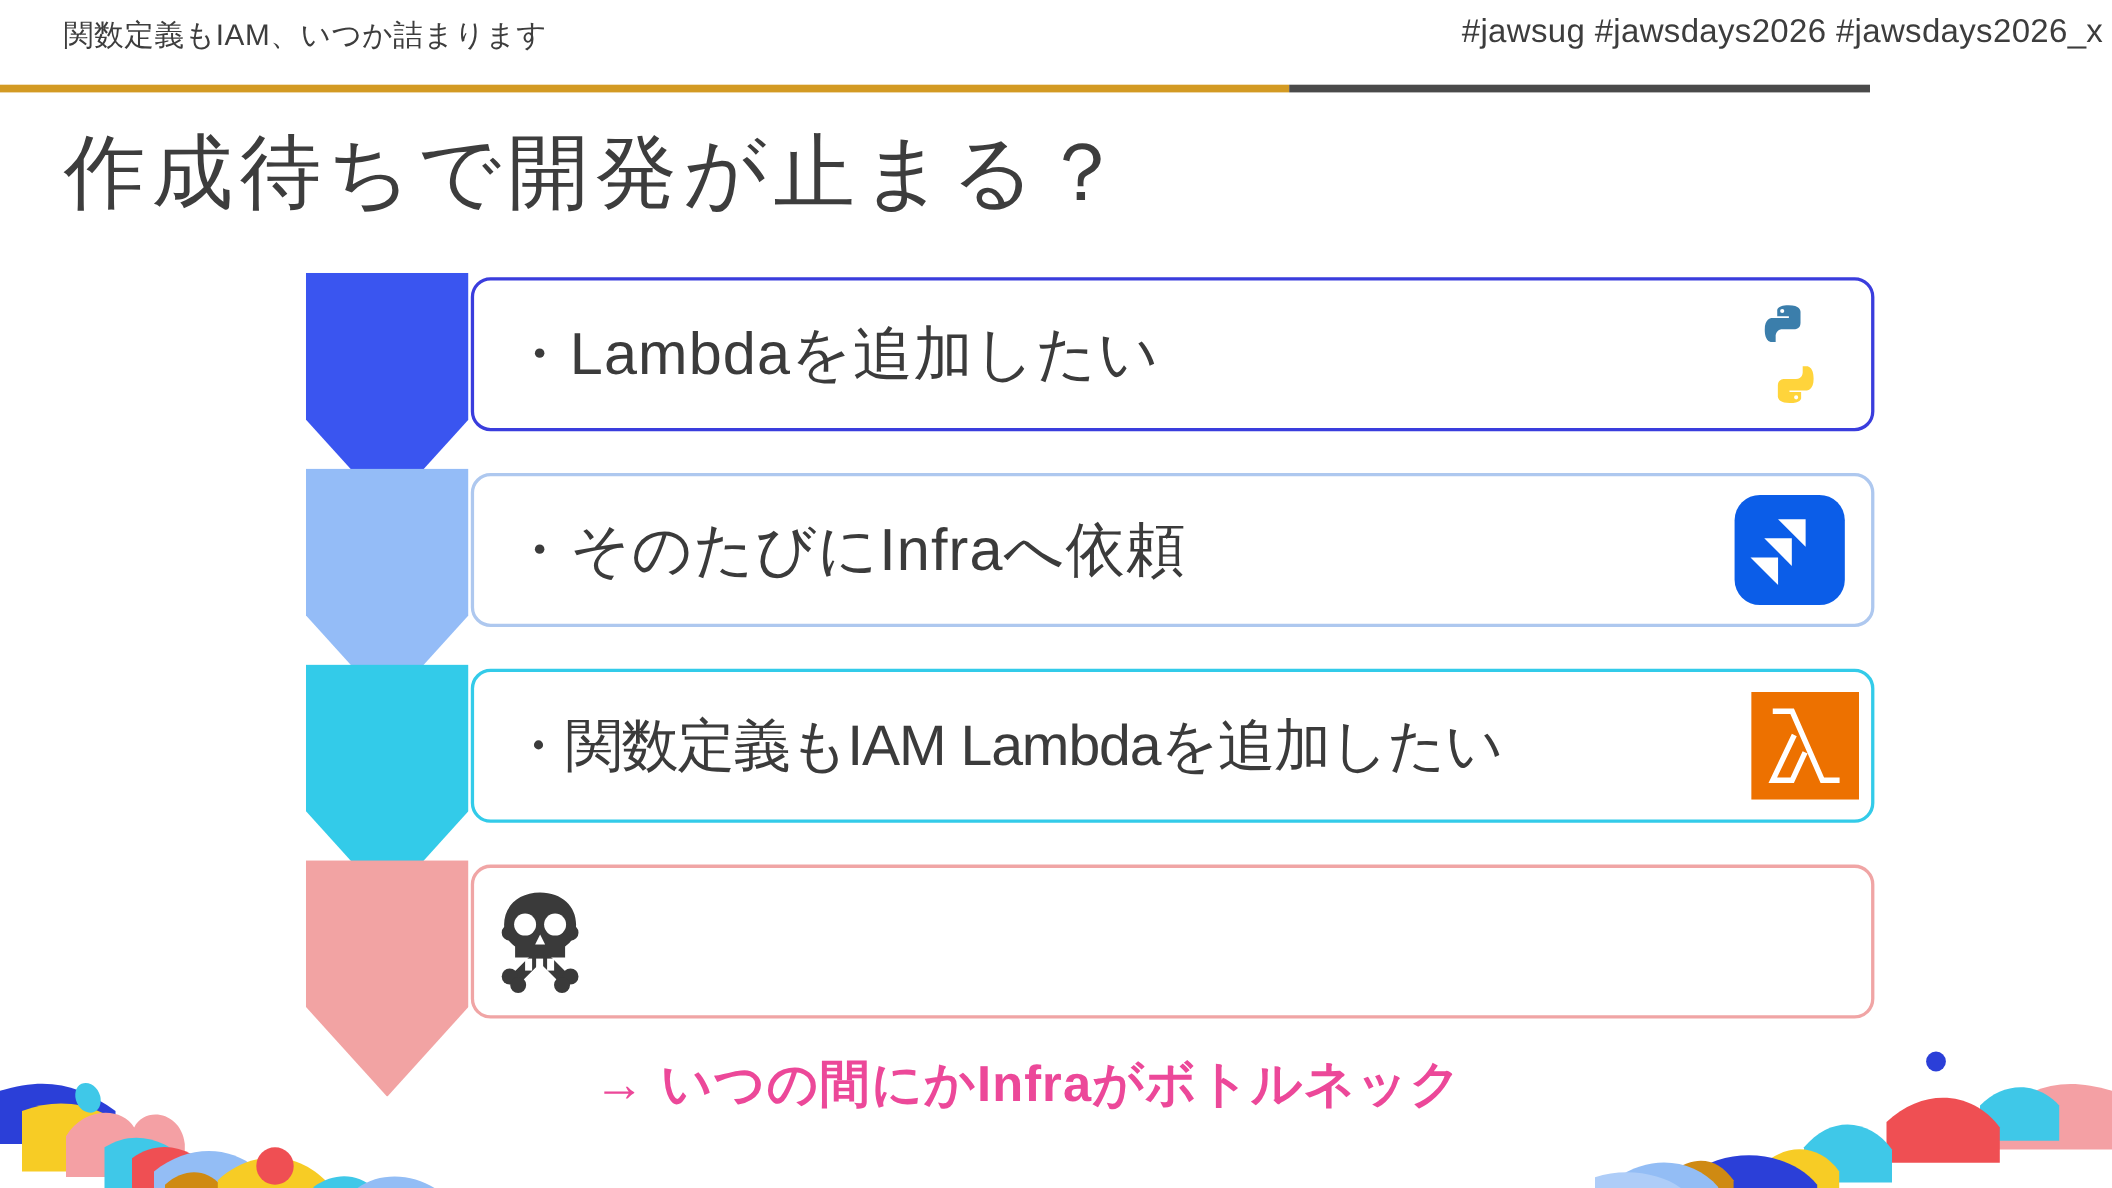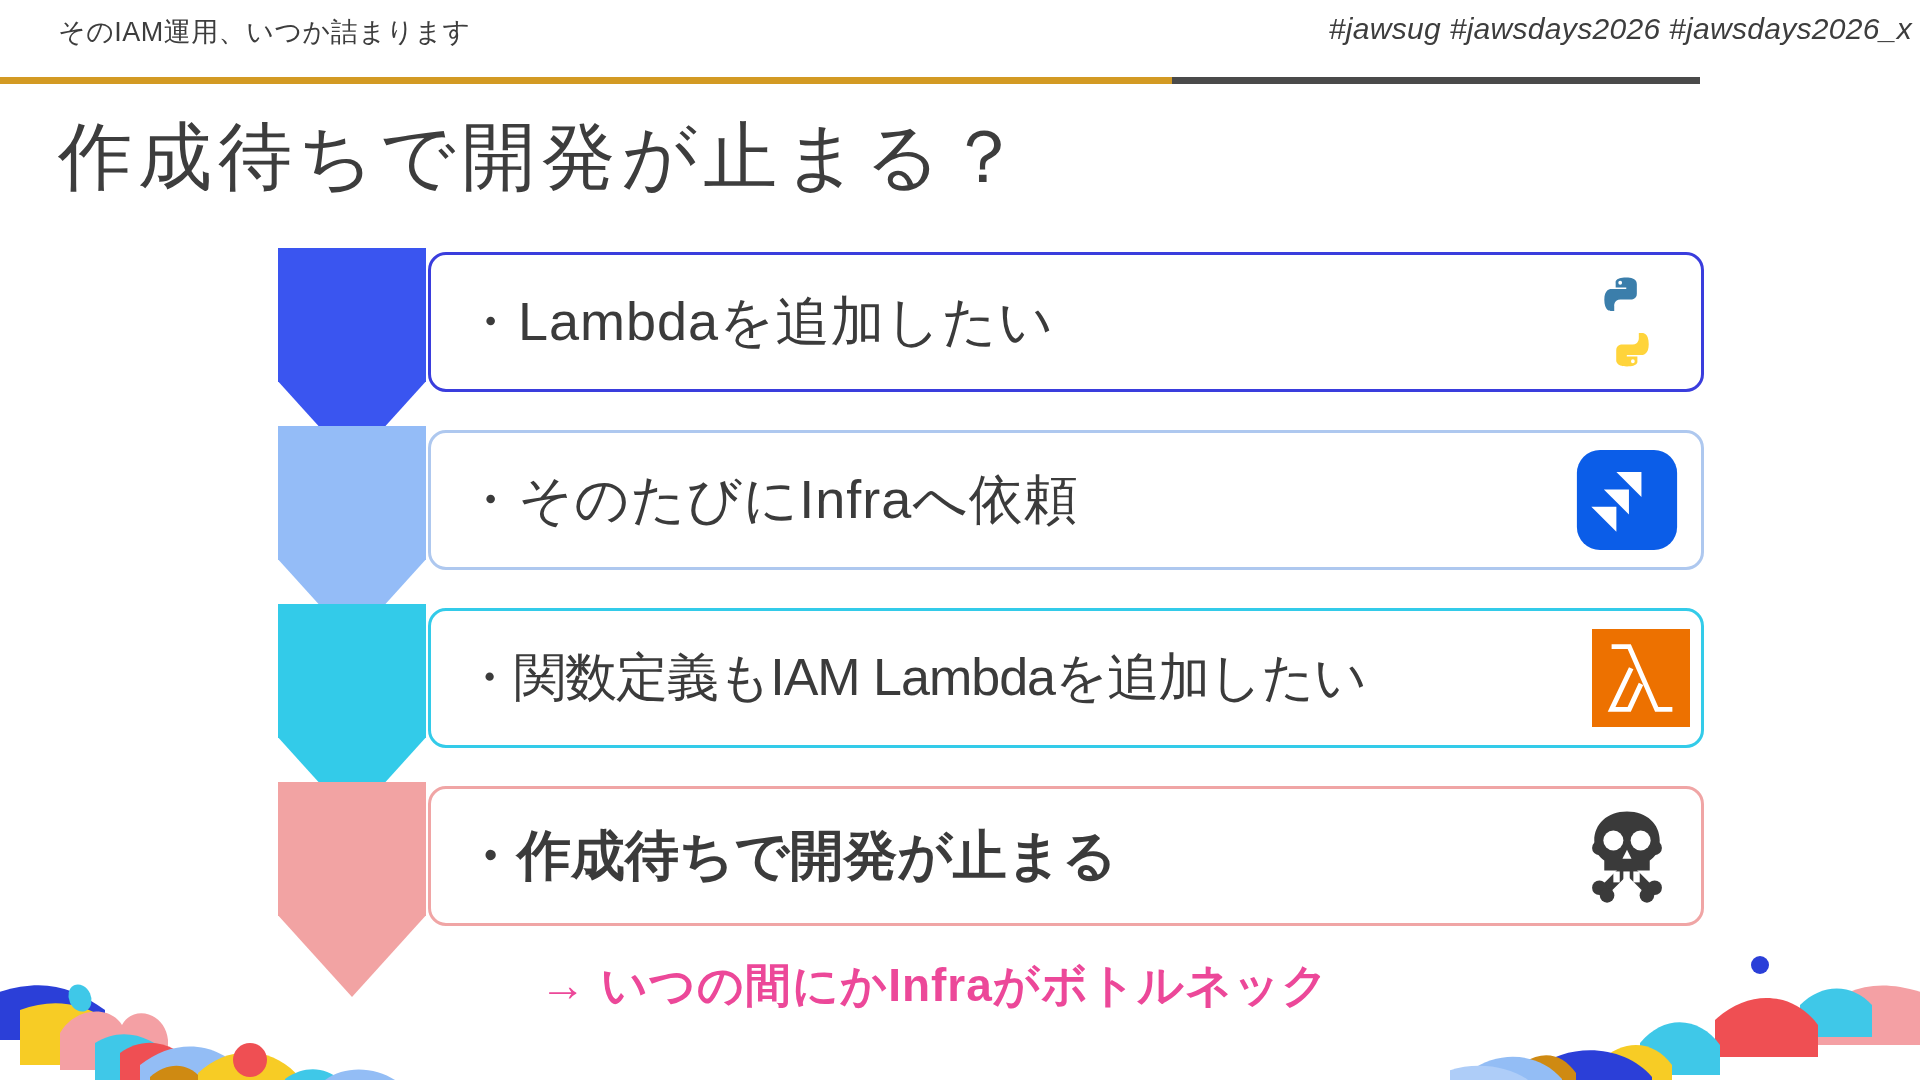--- a/index.html
+++ b/index.html
@@ -37,21 +37,20 @@
     white-space: nowrap;
   }
   .header-right {
     position: absolute;
     right: 8px;
     top: 12px;
     font-size: 30px;
     color: #3d3d3d;
     letter-spacing: 0.3px;
     white-space: nowrap;
-    font-style: italic;
   }
   .header-rule-gold {
     position: absolute;
     left: 0;
     top: 77px;
     width: 1172px;
     height: 7px;
     background: #d39a23;
   }
   .header-rule-dark {
@@ -154,21 +153,21 @@
   }
   .deco-left  { left: 0;  width: 470px; height: 215px; }
   .deco-right { right: 0; width: 470px; height: 215px; }
 </style>
 </head>
 <body>
 
 <div id="slide">
 
   <div class="header">
-    <div class="header-left">そのIAM運用、いつか詰まります</div>
+    <div class="header-left">関数定義もIAM、いつか詰まります</div>
     <div class="header-right">#jawsug #jawsdays2026 #jawsdays2026_x</div>
     <div class="header-rule-gold"></div>
     <div class="header-rule-dark"></div>
   </div>
 
   <div class="slide-title">作成待ちで開発が止まる？</div>
 
   <div class="chevrons">
     <div class="chev chev-1"></div>
     <div class="chev chev-2"></div>
@@ -202,21 +201,20 @@
     <div class="card-text tight">・関数定義もIAM Lambdaを追加したい</div>
     <div class="card-icon flush">
       <svg width="98" height="98" viewBox="0 0 100 100" aria-hidden="true">
         <rect x="0" y="0" width="100" height="100" fill="#ed7100"></rect>
         <path fill="none" stroke="#ffffff" stroke-width="5" d="M20 18h18l28 64h16M40 40 20 82h18l12-26"></path>
       </svg>
     </div>
   </div>
 
   <div class="card card-4">
-    <div class="card-text bold">・作成待ちで開発が止まる</div>
     <div class="card-icon">
       <svg width="100" height="100" viewBox="0 0 110 110" aria-hidden="true">
         <g fill="#3a3a3a">
           <g transform="translate(55,68) rotate(45) translate(-55,-68)">
             <rect x="18" y="62" width="74" height="12" rx="6"></rect>
             <circle cx="18" cy="62" r="8"></circle>
               <circle cx="18" cy="74" r="8"></circle>
             <circle cx="92" cy="62" r="8"></circle>
               <circle cx="92" cy="74" r="8"></circle>
           </g>

